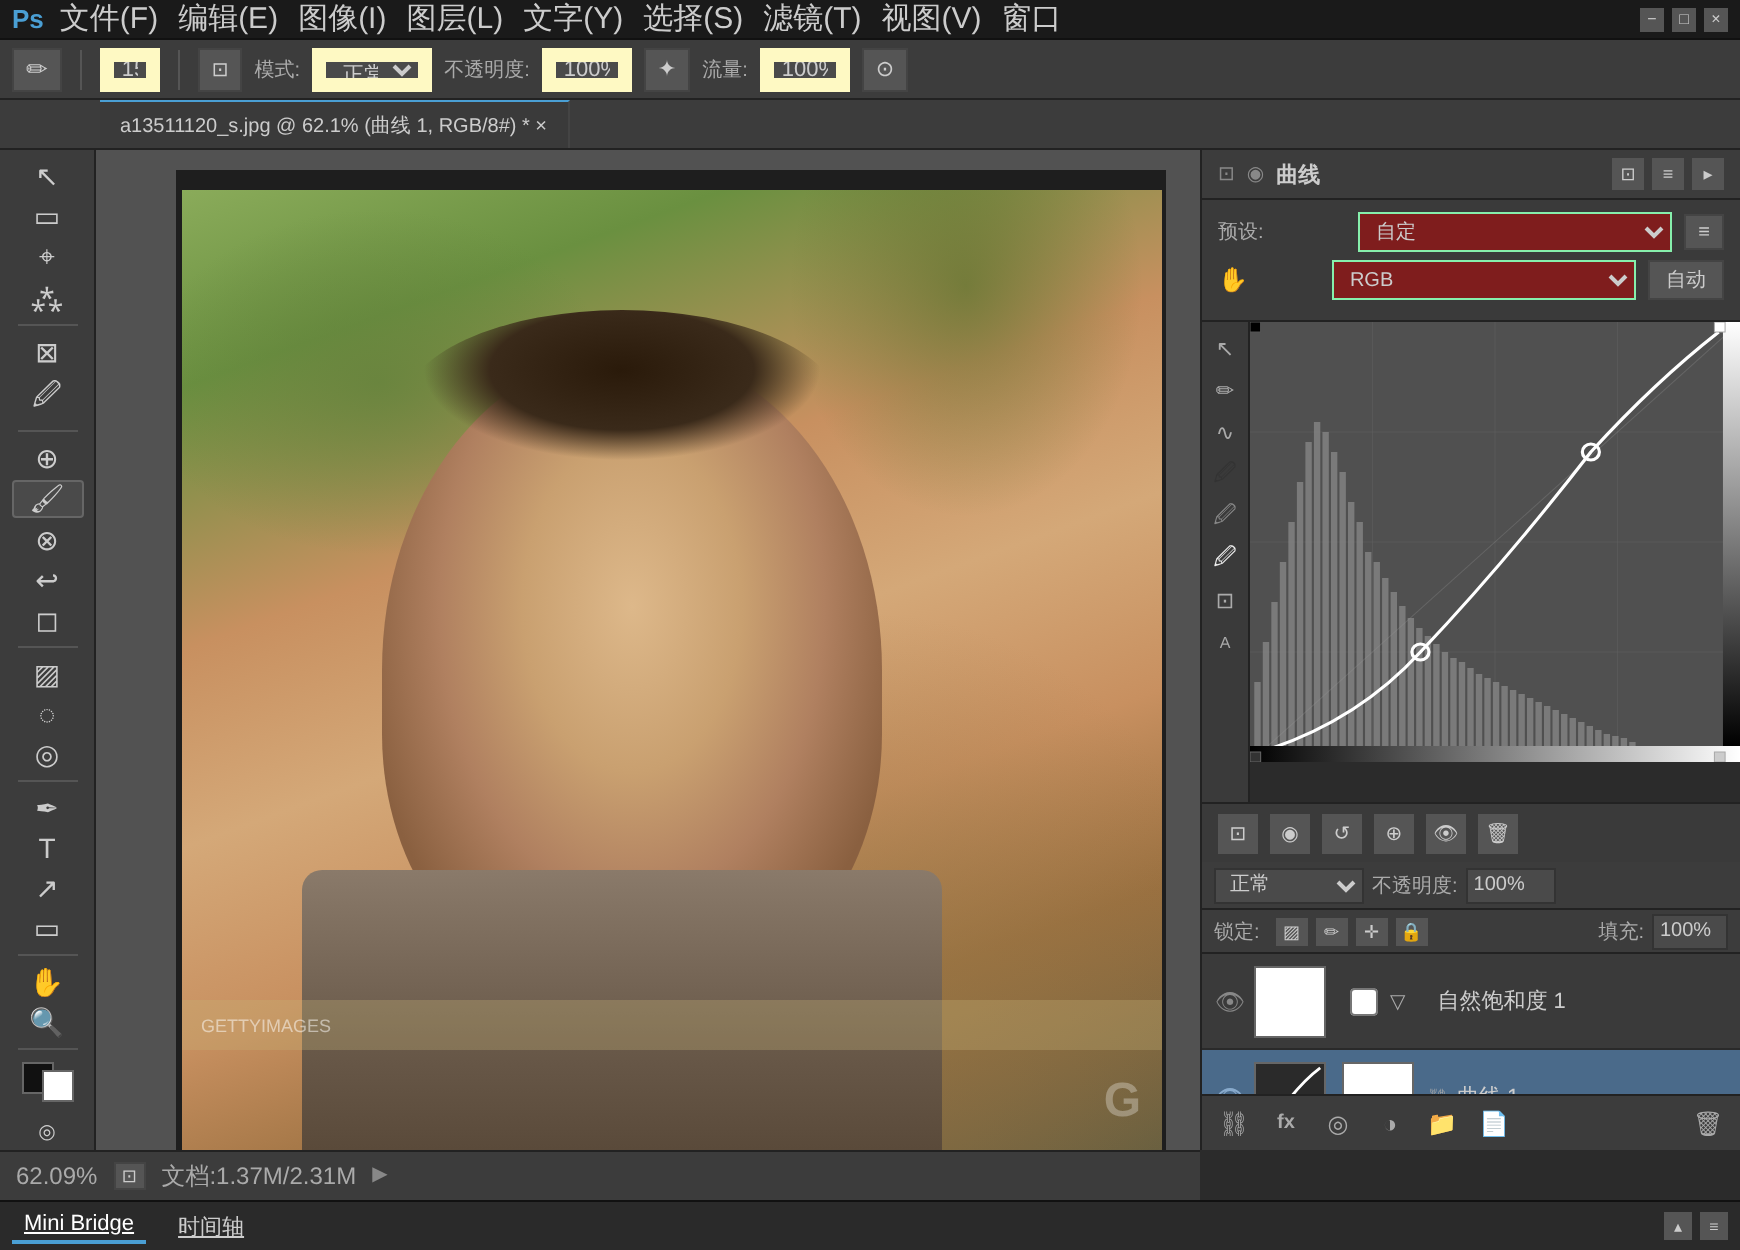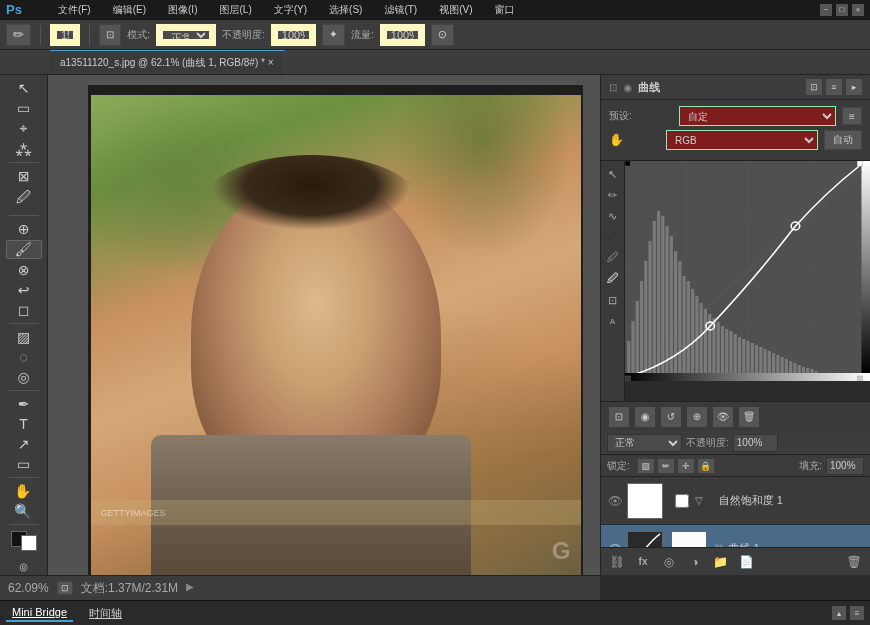--- a/index.html
+++ b/index.html
@@ -22,32 +22,31 @@
       align-items: center;
       padding: 0 6px;
       font-size: 10px;
       color: #aaa;
       border-bottom: 1px solid #111;
     }
     #title-bar .ps-logo {
       font-size: 13px;
       font-weight: bold;
       color: #4a9fd4;
-      margin-right: 24px;
+      margin-right: 8px;
     }
     #title-bar .menu-items {
       display: flex;
       gap: 10px;
       flex: 1;
     }
     #title-bar .menu-item {
       cursor: pointer;
-      font-size: 10px;
-      color: #ccc;
-      margin-left: 12px;
+      font-size: 15px;
+      color: #ccc;
     }
     #title-bar .window-controls {
       display: flex;
       gap: 4px;
     }
     #title-bar .win-btn {
       width: 12px;
       height: 12px;
       background: #555;
       display: flex;

